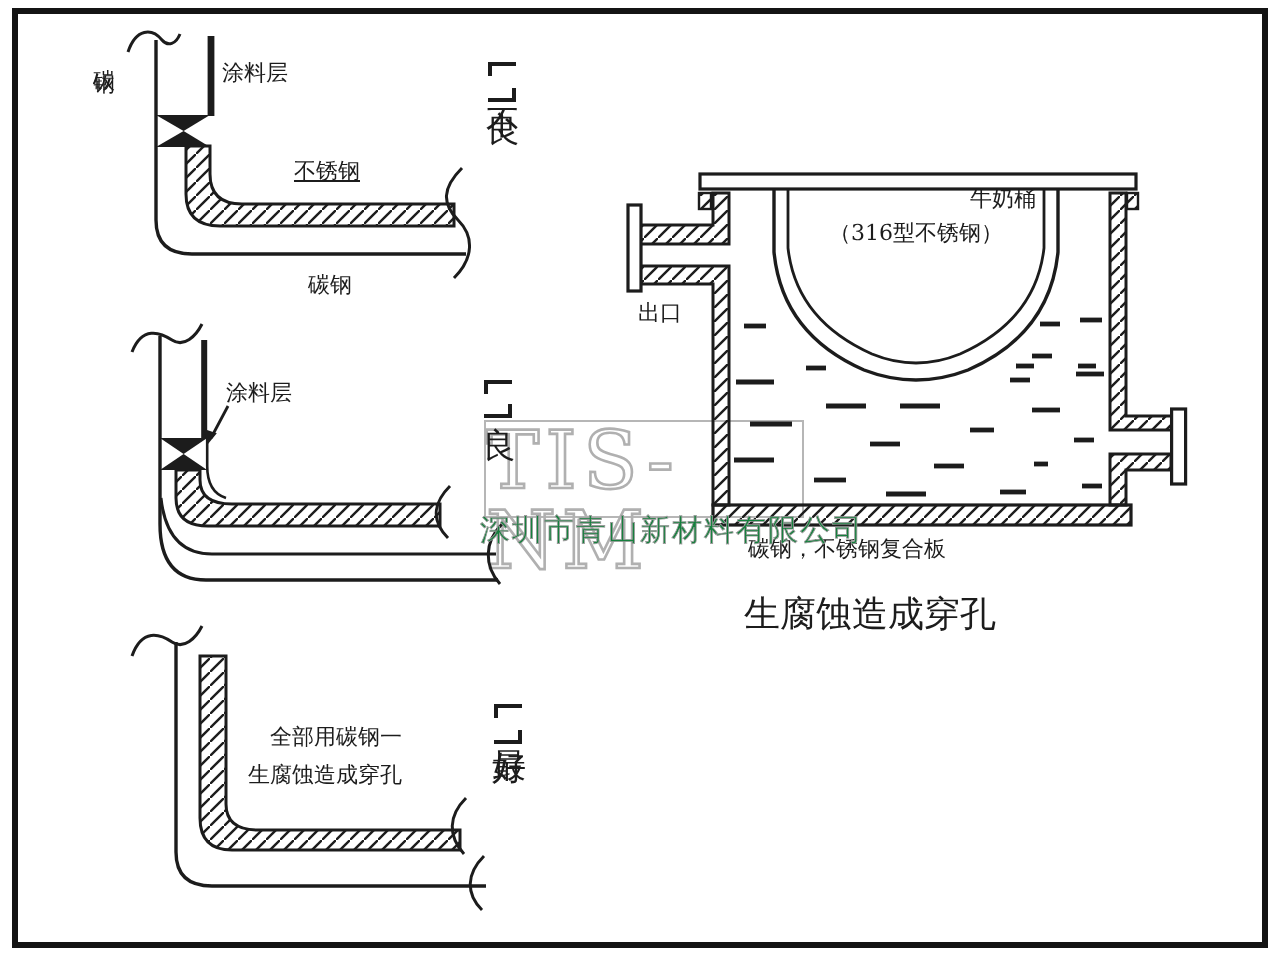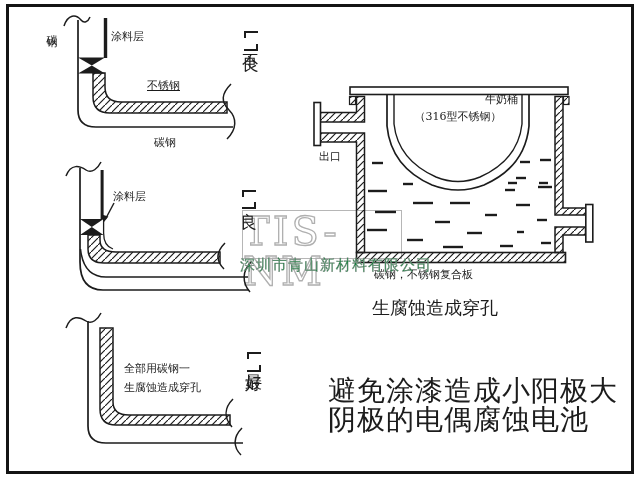--- a/index.html
+++ b/index.html
@@ -141,38 +141,34 @@
     <div class="vbrbot"></div>
   </div>
 
   <div class="lbl" style="left:113px; top:187px;">涂料层</div>
   <div class="verdict" style="left:240px; top:190px;">
     <div class="vbrtop"></div>
     <div class="vt">良</div>
     <div class="vbrbot"></div>
   </div>
 
-  <div class="lbl" style="left:124px; top:359px;">
+  <div class="lbl" style="left:124px; top:359px;text-align:right;">
     <div>全部用碳钢一</div>
     <div>生腐蚀造成穿孔</div>
   </div>
   <div class="verdict" style="left:245px; top:352px;">
     <div class="vbrtop"></div>
     <div class="vt">最好</div>
     <div class="vbrbot"></div>
   </div>
 
   <div class="lbl center" style="left:398px; top:90px; width:120px;text-align:right;">牛奶桶</div>
   <div class="lbl center" style="left:383px; top:107px; width:150px;">（316型不锈钢）</div>
   <div class="lbl" style="left:319px; top:147px;">出口</div>
   <div class="lbl" style="left:374px; top:265px;">碳钢，不锈钢复合板</div>
 
   <div class="para">
     <div>生腐蚀造成穿孔</div>
   </div>
 
-  <div class="big">
-    <div>避免涂漆造成小阳极大</div>
-    <div>阴极的电偶腐蚀电池</div>
-  </div>
 
   <div class="wm-co">深圳市青山新材料有限公司</div>
 </div>
 
 </body></html>

